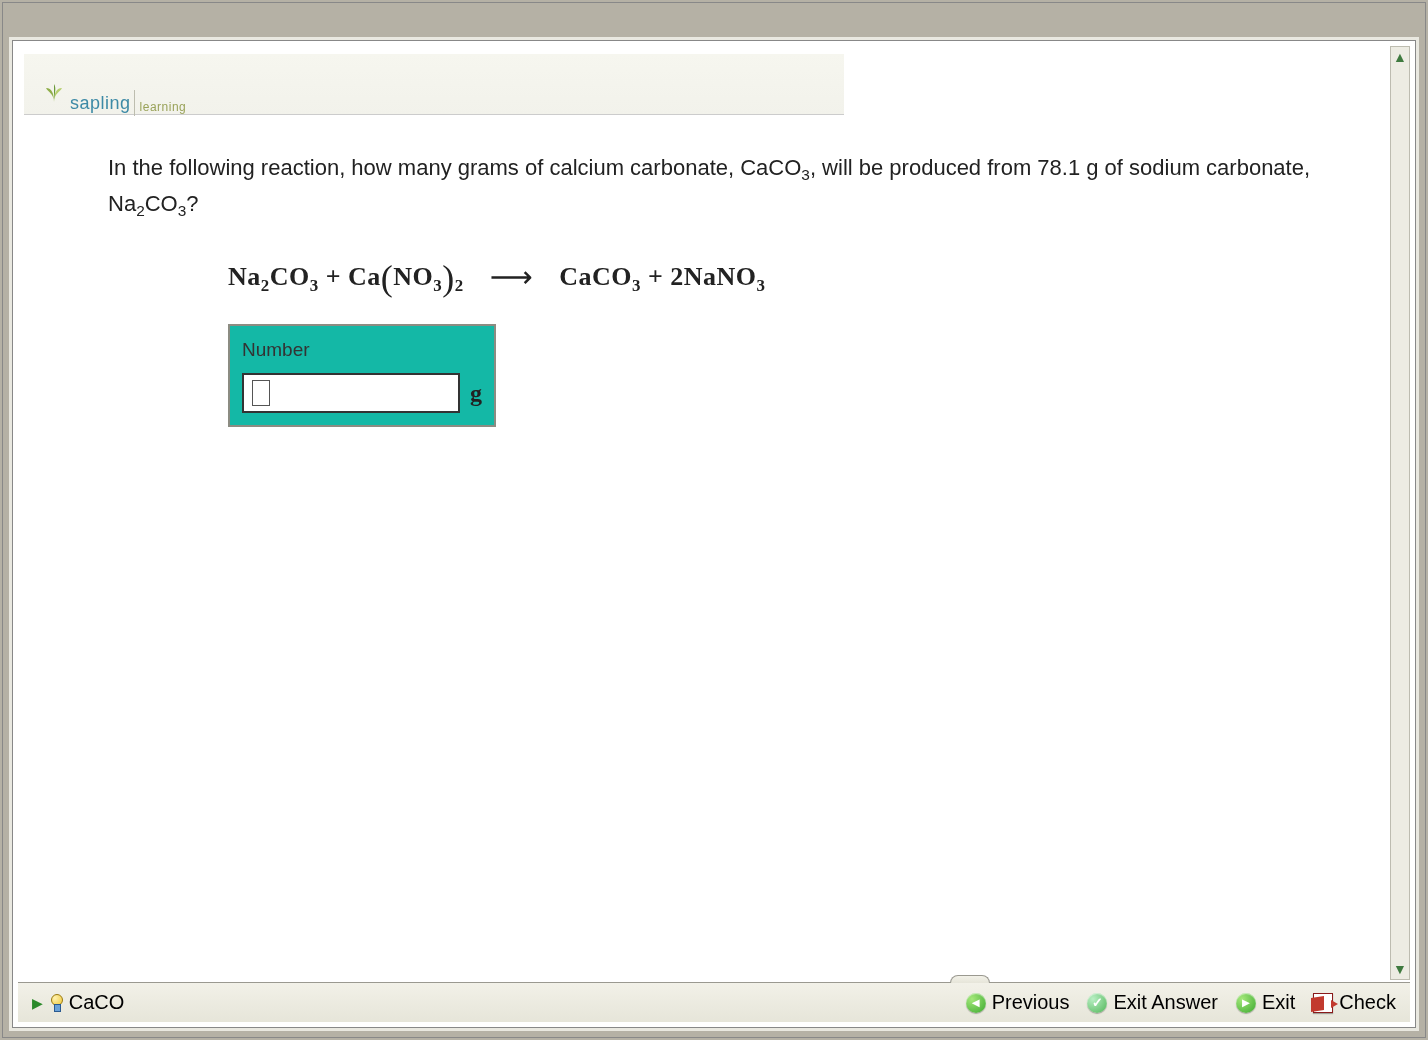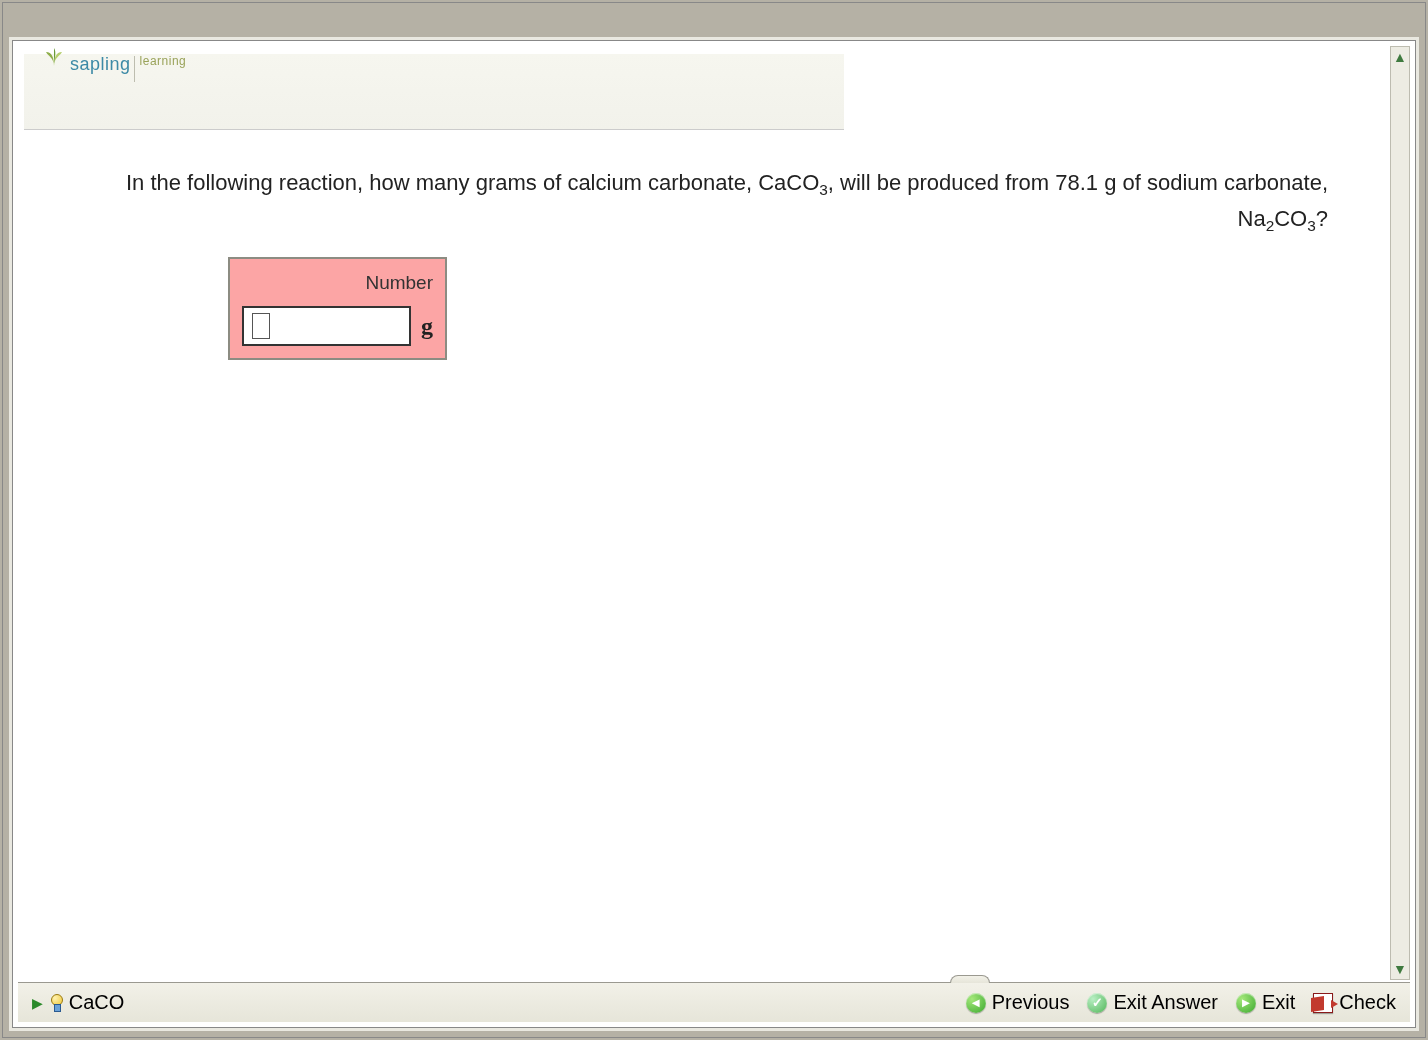--- a/index.html
+++ b/index.html
@@ -45,25 +45,25 @@
   }
   .inner {
     position: absolute;
     top: 6px; left: 6px; right: 28px; bottom: 48px;
     background: #fff;
     overflow: hidden;
   }
   .logo-bar {
     margin: 8px 0 0 6px;
     width: 820px;
-    height: 76px;
+    height: 61px;
     background: linear-gradient(to bottom, #f6f6ef, #f2f2eb);
     border-bottom: 1px solid #ccc;
     display: flex;
-    align-items: flex-start;
+    align-items: flex-end;
     padding-left: 18px;
     position: relative;
   }
   .leaf {
     width: 24px; height: 24px; margin-right: 4px; position: relative; top:-8px;
   }
   .logo-text1 { color: #3d8aa6; font-size: 18px; letter-spacing: 0.5px; }
   .logo-text2 { color: #9aa35a; font-size: 12px; letter-spacing: 0.5px; margin-left: 2px;}
   .logo-divider {
     width: 1px; height: 26px; background: #bdbdaf; margin: 0 3px; position: relative; top: 2px;
@@ -88,42 +88,41 @@
   .map-icon span {
     width: 6px; height: 10px; border: 1px solid #666; background: #fff;
   }
   .map-icon span:nth-child(2){ height:14px; margin-top:-4px; }
   
   .question-body {
     padding: 36px 60px 0 90px;
     font-size: 22px;
     color: #222;
     line-height: 1.5;
-    text-align: right;
   }
   .question-body sub { font-size: 0.7em; }
   .equation {
     font-family: "Times New Roman", serif;
     font-size: 26px;
     font-weight: bold;
     margin: 24px 0 24px 120px;
     letter-spacing: 0.5px;
   }
   .equation sub { font-size: 0.65em; font-weight: bold; }
   .arrow { display: inline-block; margin: 0 26px; font-weight: normal; font-size: 30px; position: relative; top: 2px;}
   .lparen, .rparen {
     font-size: 36px; font-weight: normal; position: relative; top: 5px;
   }
   
   .number-box {
     margin-left: 120px;
     margin-top: 20px;
-    width: 219px;
+    width: 268px;
     border: 2px solid #8c8c82;
-    background: #fca5a5;
+    background: #14b8a6;
     padding: 10px 12px 12px 12px;
   }
   .number-label {
     font-size: 19px; color: #333; margin-bottom: 8px;
   }
   .number-input-row {
     display: flex; align-items: center; gap: 10px;
   }
   .number-input {
     flex: 1;
@@ -251,20 +250,23 @@
           <path d="M12 20 C12 10 12 4 12 2 C15 6 12 14 12 20 Z" fill="#6a9a3a"></path>
         </svg>
         <span class="logo-text1">sapling</span>
         <span class="logo-divider"></span>
         <span class="logo-text2">learning</span>
       </div>
 
       <div class="question-body">
         <span>In the following reaction, how many grams of calcium carbonate, CaCO</span><sub>3</sub><span>, will be produced from 78.1 g of sodium carbonate, Na</span><sub>2</sub><span>CO</span><sub>3</sub><span>?</span>
 
+        <div class="equation">
+          <span>Na</span><sub>2</sub><span>CO</span><sub>3</sub><span> + </span><span>Ca</span><span class="lparen">(</span><span>NO</span><sub>3</sub><span class="rparen">)</span><sub>2</sub><span class="arrow">⟶</span><span>CaCO</span><sub>3</sub><span> + 2NaNO</span><sub>3</sub>
+        </div>
 
         <div class="number-box">
           <div class="number-label">Number</div>
           <div class="number-input-row">
             <div class="number-input">
               <div class="cursor-box"></div>
             </div>
             <div class="unit-g">g</div>
           </div>
         </div>

